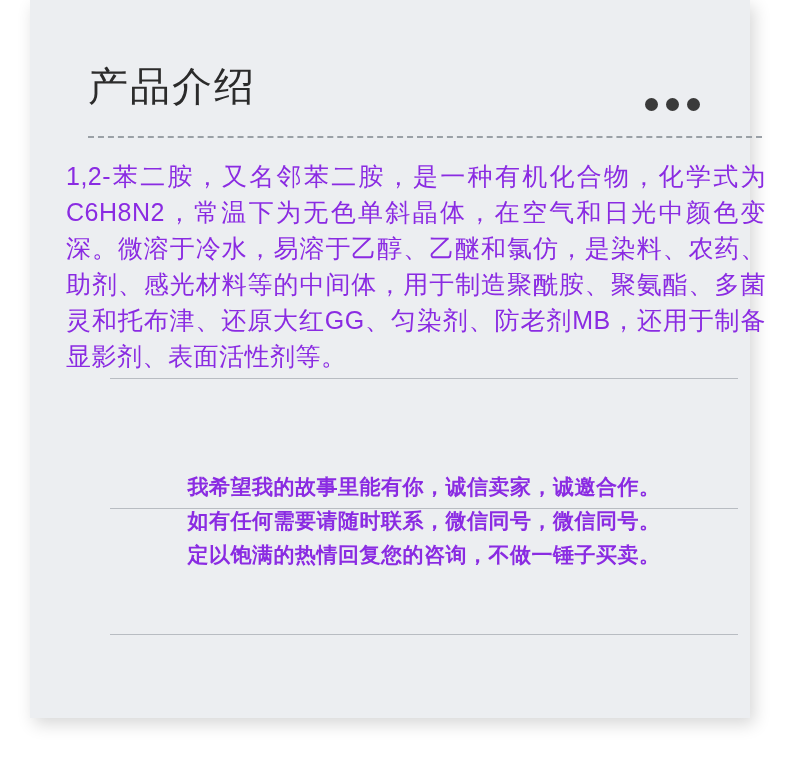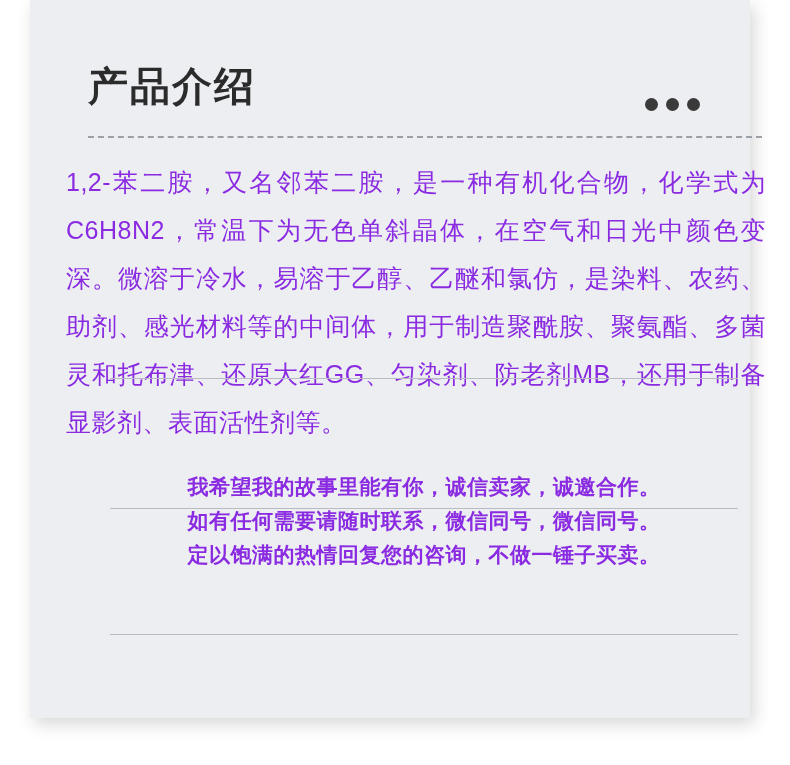--- a/index.html
+++ b/index.html
@@ -34,21 +34,21 @@
     top: 0;
     right: 0;
     bottom: 0;
     padding: 0 40px;
   }
   .title {
     position: absolute;
     left: 58px;
     top: 62px;
     font-size: 40px;
-    font-weight: bold;
+    font-weight: normal;
     color: #2b2b2b;
     letter-spacing: 2px;
     line-height: 1.2;
   }
   .dots {
     position: absolute;
     right: 50px;
     top: 98px;
     display: flex;
     gap: 8px;
@@ -66,21 +66,21 @@
     top: 136px;
     width: 674px;
     border-top: 2px dashed #9aa0a6;
   }
   .body-text {
     position: absolute;
     left: 36px;
     top: 158px;
     width: 700px;
     font-size: 25px;
-    line-height: 48px;
+    line-height: 36px;
     color: #8a2be2;
     text-align: justify;
     letter-spacing: 0.5px;
   }
   .solid-rule-1 {
     position: absolute;
     left: 80px;
     top: 378px;
     width: 628px;
     border-top: 1px solid #b8bcc2;

